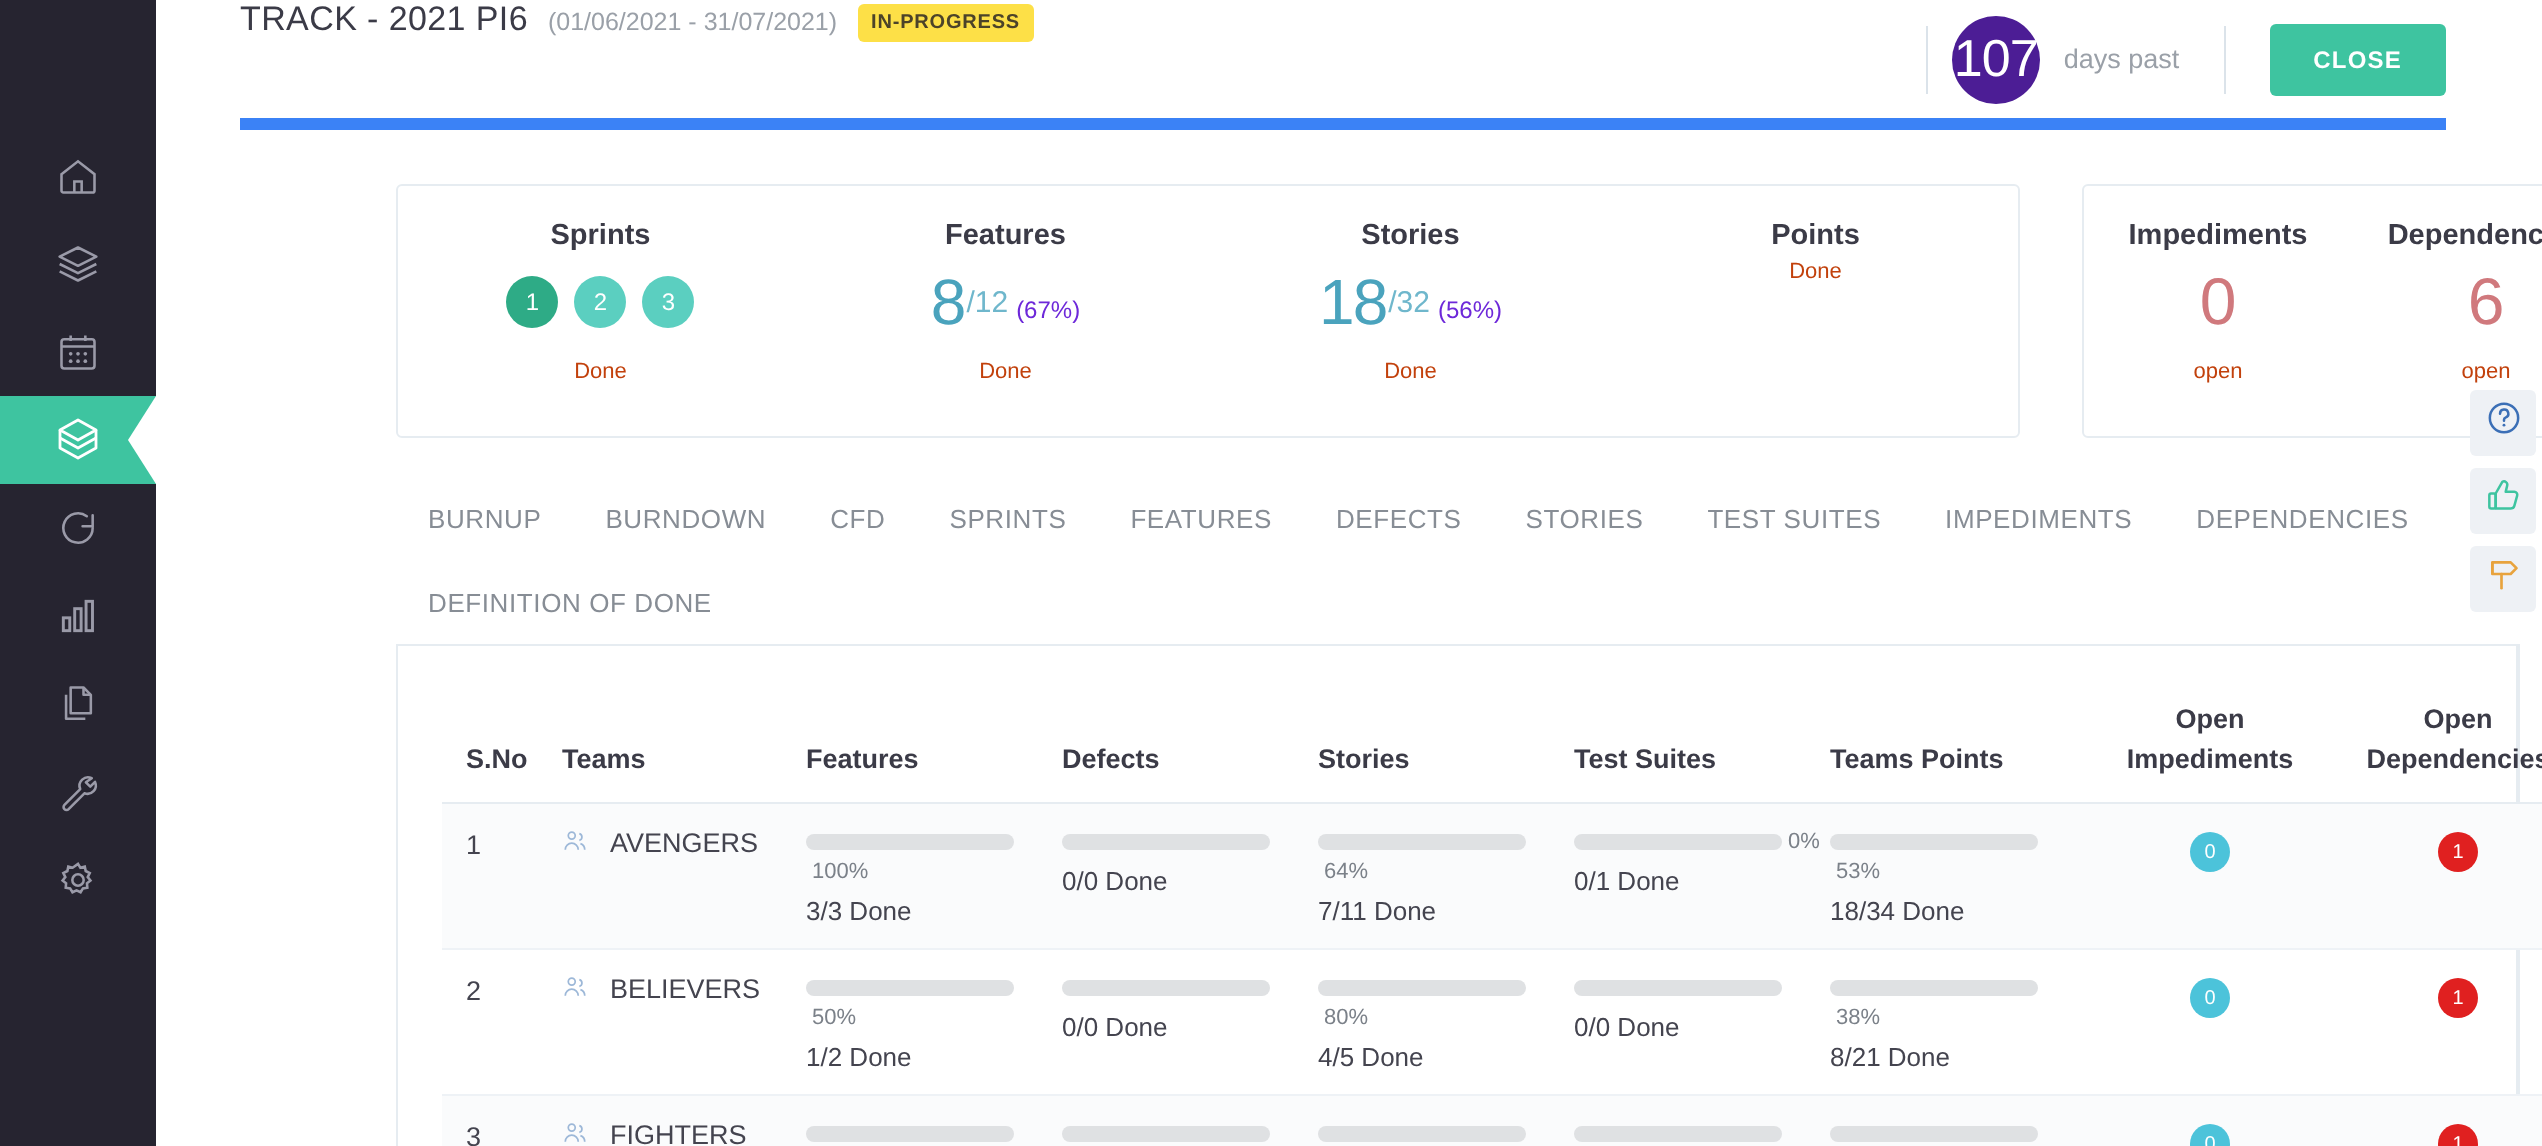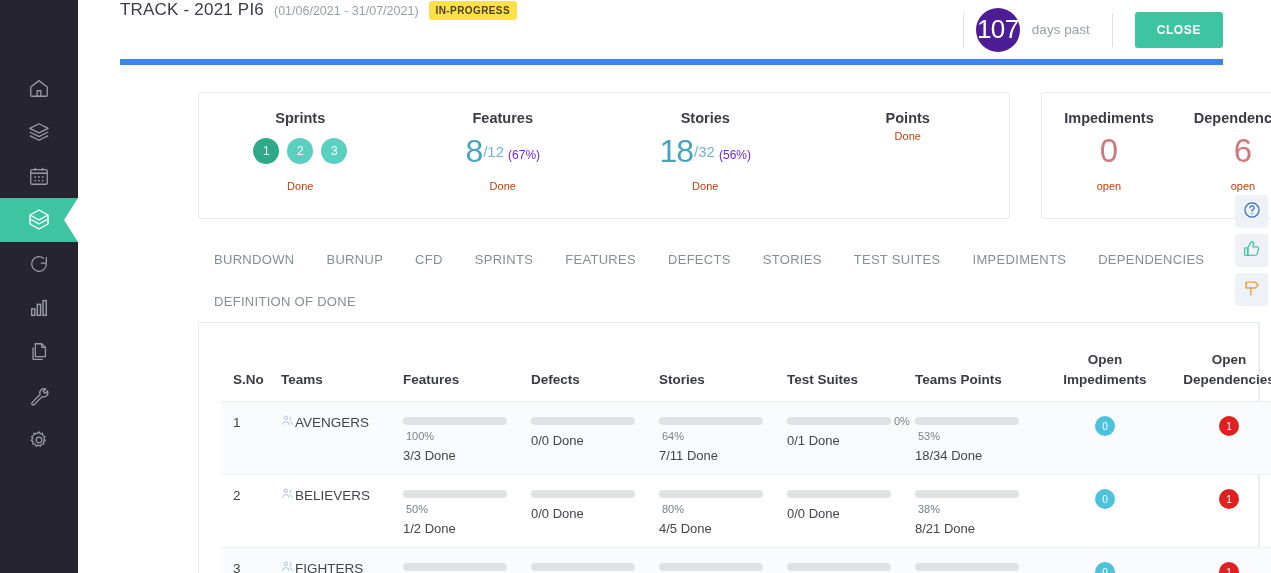--- a/index.html
+++ b/index.html
@@ -165,21 +165,21 @@
   th.c-badge  { width: 124px; text-align: center; }
   tbody td {
     padding: 10px 0 11px 0;
     border-bottom: 1px solid #eef2f6;
     vertical-align: top;
     font-size: 13.5px; color: #44444f;
   }
   tbody tr:nth-child(odd) { background: #fafbfc; }
   td.c-sno { padding-left: 12px; color: #44444f; font-size: 13.5px; padding-top: 13px; }
   td.c-team { padding-top: 12px; }
-  .team-cell { display: flex; align-items: center; gap: 1px; }
+  .team-cell { display: flex; align-items: flex-start; gap: 11px; }
   .team-name { font-size: 13.5px; color: #44444f; }
   .bar-track {
     width: 104px; height: 8px; border-radius: 5px;
     background: #dfe1e3; overflow: hidden;
     display: inline-block; vertical-align: middle;
   }
   .bar-fill { height: 8px; border-radius: 5px; background: #3ec4a0; }
   .bar-pct { font-size: 11px; color: #7b8189; margin-left: 3px; vertical-align: middle; }
   .bar-sub { font-size: 13px; color: #44444f; margin-top: 6px; }
   .count-badge {
@@ -378,22 +378,22 @@
         <div class="stat-mid">
           <span class="stat-big-red">6</span>
         </div>
         <div class="stat-sub">open</div>
       </div>
     </div>
   </div>
 
   <div class="tabs">
     <div class="tabs-inner">
+      <div class="tab">BURNUP</div>
       <div class="tab">BURNDOWN</div>
-      <div class="tab">BURNUP</div>
       <div class="tab">CFD</div>
       <div class="tab">SPRINTS</div>
       <div class="tab">FEATURES</div>
       <div class="tab">DEFECTS</div>
       <div class="tab">STORIES</div>
       <div class="tab">TEST SUITES</div>
       <div class="tab">IMPEDIMENTS</div>
       <div class="tab">DEPENDENCIES</div>
       <div class="tab">DEFINITION OF DONE</div>
     </div>

